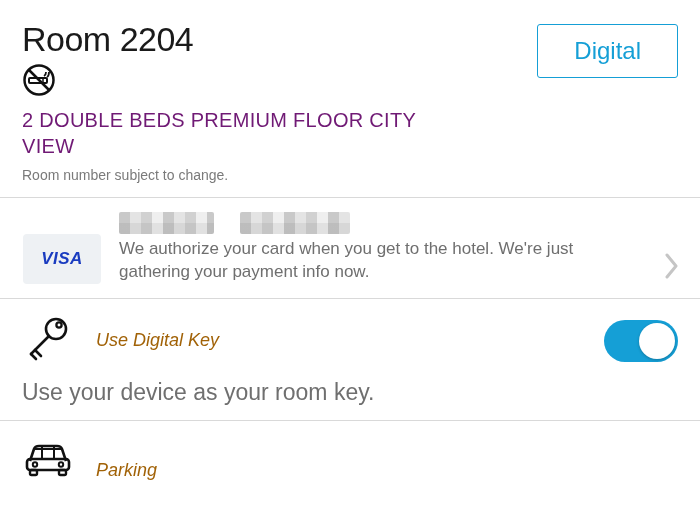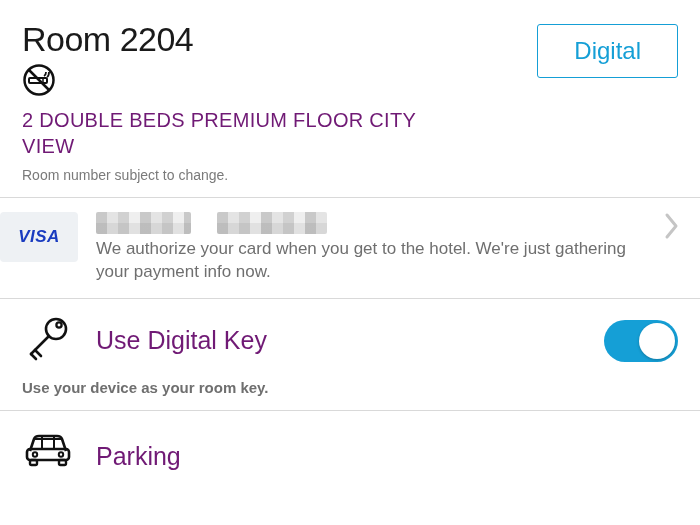--- a/index.html
+++ b/index.html
@@ -53,22 +53,22 @@
     color: #7a7a7a;
     margin-top: 8px;
   }
   .divider {
     height: 1px;
     background: #d9d9d9;
     width: 100%;
   }
   .payment-row {
     display: flex;
-    align-items: flex-start;
-    padding: 14px 16px 14px 0;
+    align-items: flex-end;
+    padding: 14px 16px 14px 23px;
     gap: 18px;
     position: relative;
   }
   .visa-badge {
     width: 78px;
     height: 50px;
     background: #eef1f4;
     border-radius: 4px;
     display: flex;
     align-items: center;
@@ -113,29 +113,29 @@
   }
   .option-row {
     padding: 14px 22px 14px 22px;
   }
   .option-top {
     display: flex;
     align-items: center;
     gap: 22px;
   }
   .option-label {
-    font-size: 25px;
-    color: #701a75;
+    font-size: 18px;
+    color: #a16207;
     flex: 1;
+    font-style: italic;
   }
   .option-sub {
-    font-size: 15px;
+    font-size: 23px;
     color: #6f6f6f;
     margin-top: 10px;
-    font-weight: bold;
   }
   .toggle {
     width: 74px;
     height: 42px;
     border-radius: 21px;
     position: relative;
     cursor: pointer;
     flex-shrink: 0;
   }
   .toggle.on {

